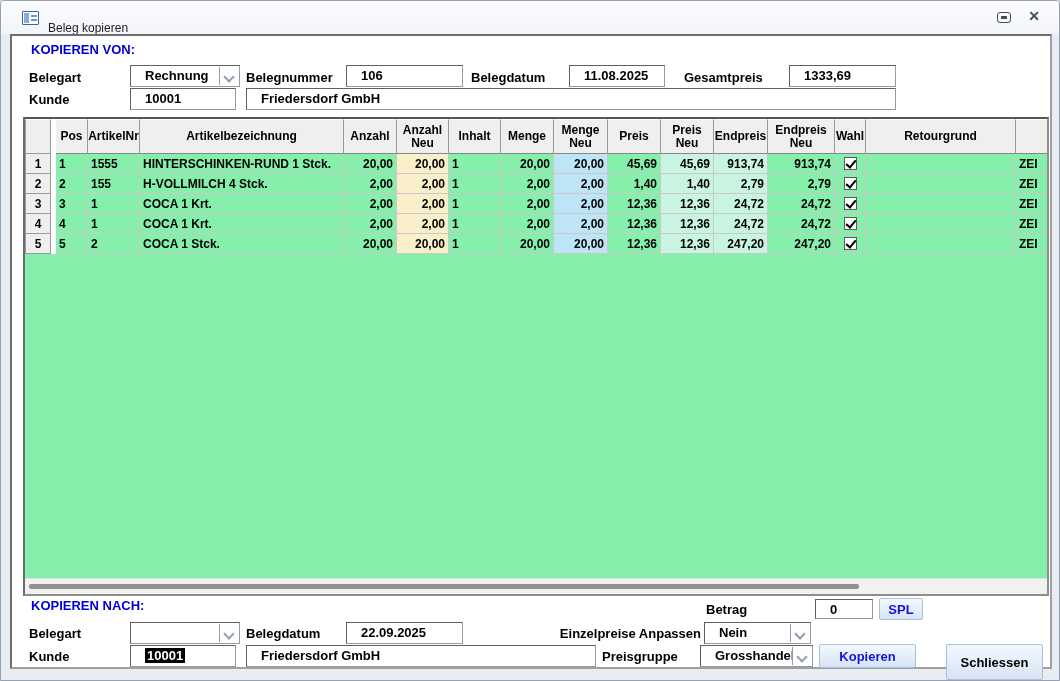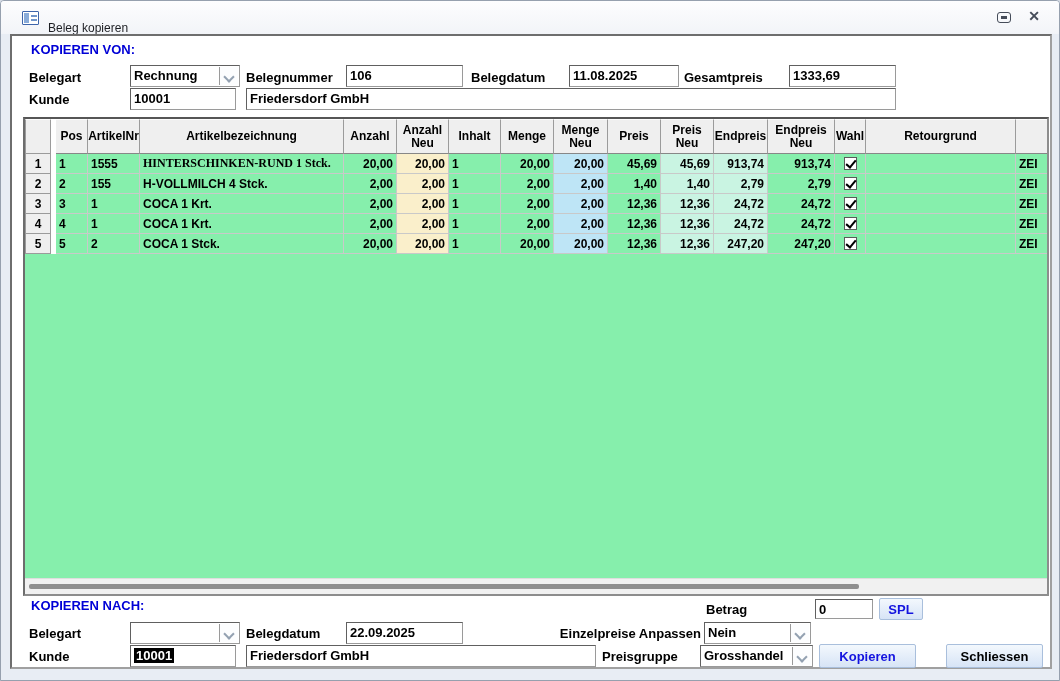--- a/index.html
+++ b/index.html
@@ -15,21 +15,21 @@
   .btn-restore::after{content:'';position:absolute;left:3px;right:3px;top:3px;height:3px;background:#454c59;}
   .btn-close{position:absolute;right:19px;top:7px;font-size:14px;font-weight:bold;color:#454c59;cursor:default;}
 
   .form-area{position:absolute;left:9px;top:33px;width:1042px;height:635px;background:#fff;
              border:2px solid;border-color:#6e6e6e #a0a0a0 #a0a0a0 #6e6e6e;box-sizing:border-box;}
   .abs{position:absolute;}
   .sec{font-weight:bold;font-size:13px;color:#0000d6;white-space:nowrap;}
   .lbl{font-weight:bold;font-size:13px;color:#000;white-space:nowrap;}
   .field{background:#fff;border:1px solid #9a9a9a;border-top-color:#606060;border-left-color:#606060;
          font-weight:bold;font-size:13px;color:#000;height:22px;box-sizing:border-box;
-         padding:2px 3px;line-height:16px;white-space:nowrap;overflow:hidden;}
+         padding:2px 14px;line-height:16px;white-space:nowrap;overflow:hidden;}
   .combo .arrow{position:absolute;right:1px;top:1px;bottom:1px;width:19px;background:#fcfdfe;
         border-left:1px solid #9a9a9a;box-sizing:border-box;}
   .combo .arrow::after{content:'';position:absolute;left:5px;top:6px;width:6px;height:6px;
         border-right:2px solid #93a1b1;border-bottom:2px solid #93a1b1;transform:rotate(45deg);}
   .combo{padding-right:22px;}
   .selval{background:#000;color:#fff;padding:0 2px;}
   .btn{display:flex;align-items:center;justify-content:center;font-weight:bold;font-size:13px;
        background:linear-gradient(#f3f8fd,#d7e4f6);border:1px solid #a9bfdc;border-radius:2px;
        box-sizing:border-box;cursor:default;color:#000;}
   .btn.blue{color:#1414df;}
@@ -73,21 +73,21 @@
     <div class="abs lbl" style="left:17px;top:34px;">Belegart</div>
     <div class="abs field combo" style="left:118px;top:29px;width:110px;">
       <span>Rechnung</span>
       <span class="arrow"></span>
     </div>
     <div class="abs lbl" style="left:234px;top:34px;">Belegnummer</div>
     <div class="abs field" style="left:334px;top:29px;width:117px;">
       <span>106</span>
     </div>
     <div class="abs lbl" style="left:459px;top:34px;">Belegdatum</div>
-    <div class="abs field" style="left:557px;top:29px;width:110px;">
+    <div class="abs field" style="left:557px;top:29px;width:96px;">
       <span>11.08.2025</span>
     </div>
     <div class="abs lbl" style="left:672px;top:34px;">Gesamtpreis</div>
     <div class="abs field" style="left:777px;top:29px;width:107px;">
       <span>1333,69</span>
     </div>
 
     <div class="abs lbl" style="left:17px;top:56px;">Kunde</div>
     <div class="abs field" style="left:118px;top:52px;width:106px;">
       <span>10001</span>
@@ -115,21 +115,21 @@
           <div class="hcell" style="width: 31px;">Wahl</div>
           <div class="hcell" style="width: 150px;">Retourgrund</div>
           <div class="hcell" style="width: 40px;"></div>
         </div>
       <div id="grid-body">
           <div class="grow">
             <div class="selcell">1</div>
             <div class="gapcol"></div>
             <div class="dcell" style="width: 32px;">1</div>
             <div class="dcell" style="width: 52px;">1555</div>
-            <div class="dcell" style="width: 204px; font-family: Liberation Serif, serif;">HINTERSCHINKEN-RUND 1 Stck.</div>
+            <div class="dcell" style="width: 204px;">HINTERSCHINKEN-RUND 1 Stck.</div>
             <div class="dcell r" style="width: 53px;">20,00</div>
             <div class="dcell r" style="width: 52px; background: rgb(250, 239, 203);">20,00</div>
             <div class="dcell" style="width: 52px;">1</div>
             <div class="dcell r" style="width: 53px;">20,00</div>
             <div class="dcell r" style="width: 54px; background: rgb(190, 229, 246);">20,00</div>
             <div class="dcell r" style="width: 53px;">45,69</div>
             <div class="dcell r" style="width: 53px; background: rgb(201, 244, 226);">45,69</div>
             <div class="dcell r" style="width: 54px; background: rgb(201, 244, 226);">913,74</div>
             <div class="dcell r" style="width: 67px;">913,74</div>
             <div class="dcell c" style="width: 31px;">
@@ -257,16 +257,16 @@
     </div>
     <div class="abs field" style="left:234px;top:609px;width:350px;">
       <span>Friedersdorf GmbH</span>
     </div>
     <div class="abs lbl" style="left:590px;top:613px;">Preisgruppe</div>
     <div class="abs field combo" style="left:688px;top:609px;width:113px;">
       <span>Grosshandel</span>
       <span class="arrow"></span>
     </div>
     <div class="abs btn blue" style="left:807px;top:608px;width:97px;height:24px;">Kopieren</div>
-    <div class="abs btn" style="left:934px;top:608px;width:97px;height:24px;">Schliessen</div>
+    <div class="abs btn" style="left:934px;top:608px;width:97px;height:36px;">Schliessen</div>
 
   </div>
 </div>
 
 </body></html>

